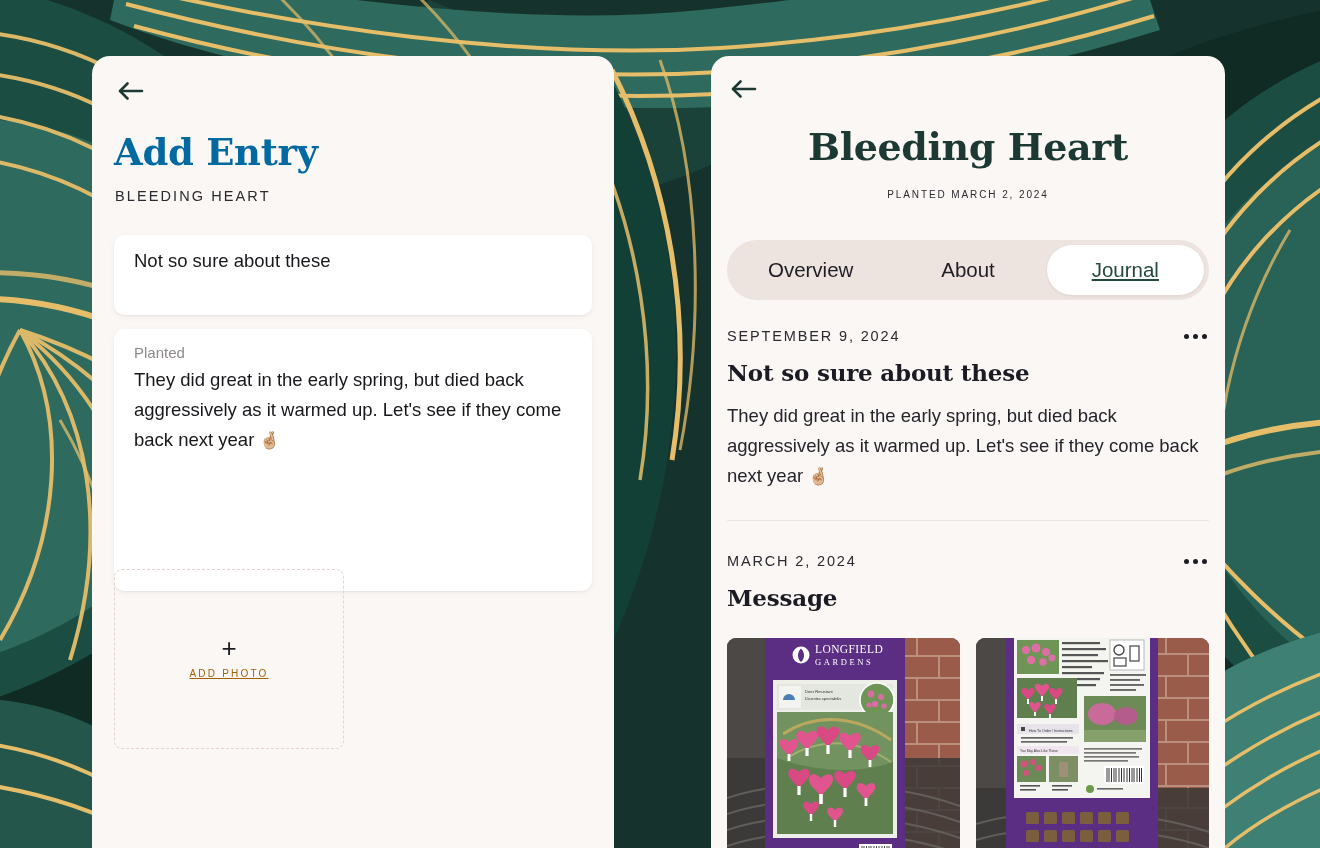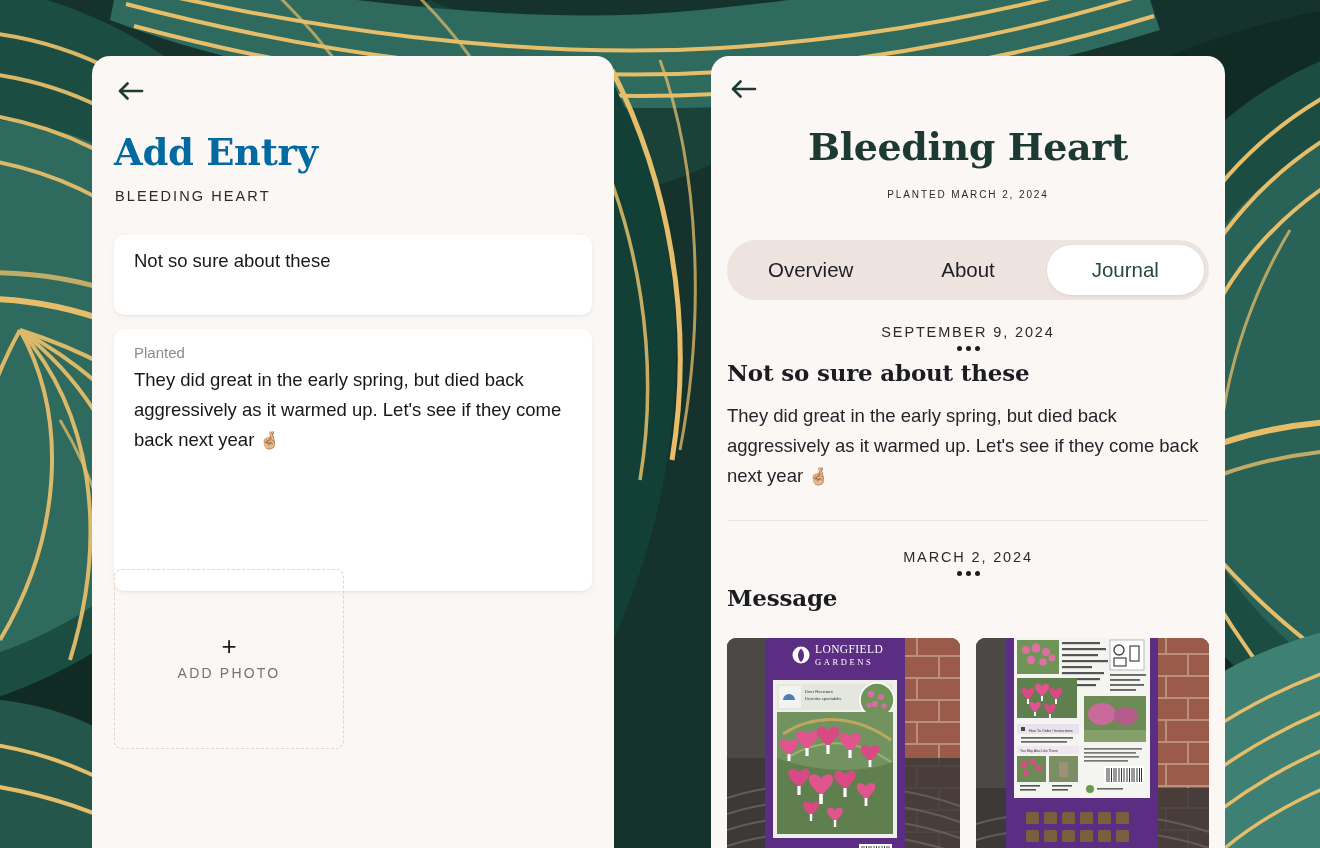--- a/index.html
+++ b/index.html
@@ -128,24 +128,25 @@
   }
 
   #add-photo-plus {
     font-size: 26px;
     font-weight: 500;
     color: #1B1B20;
     line-height: 0.7;
   }
 
   #add-photo-label {
-    font-size: 14px;
+    font-size: 10px;
     font-weight: 500;
     letter-spacing: 2.2px;
-    color: #737373;
+    color: #a16207;
+    text-decoration: underline;
   }
 
   
   #right-back { left: 16px; top: 16px; }
 
   #plant-title {
     position: absolute;
     left: 0;
     top: 72px;
     width: 514px;
@@ -192,31 +193,31 @@
     font-size: 20.5px;
     color: #1E1E24;
     border-radius: 25px;
     cursor: pointer;
   }
 
   .tab.active {
     background: #FFFFFF;
     color: #25493F;
     box-shadow: 0 1px 3px rgba(60,40,35,0.09);
+    text-decoration: underline;
   }
 
   
   #journal { position: absolute; left: 16px; top: 268px; width: 482px; }
 
   .entry-head {
     display: flex;
     align-items: center;
     justify-content: space-between;
     height: 24px;
-    flex-direction: column;
   }
 
   .entry-date {
     font-size: 14.5px;
     font-weight: 500;
     letter-spacing: 1.85px;
     color: #2A2A30;
   }
 
   .dots-btn {

